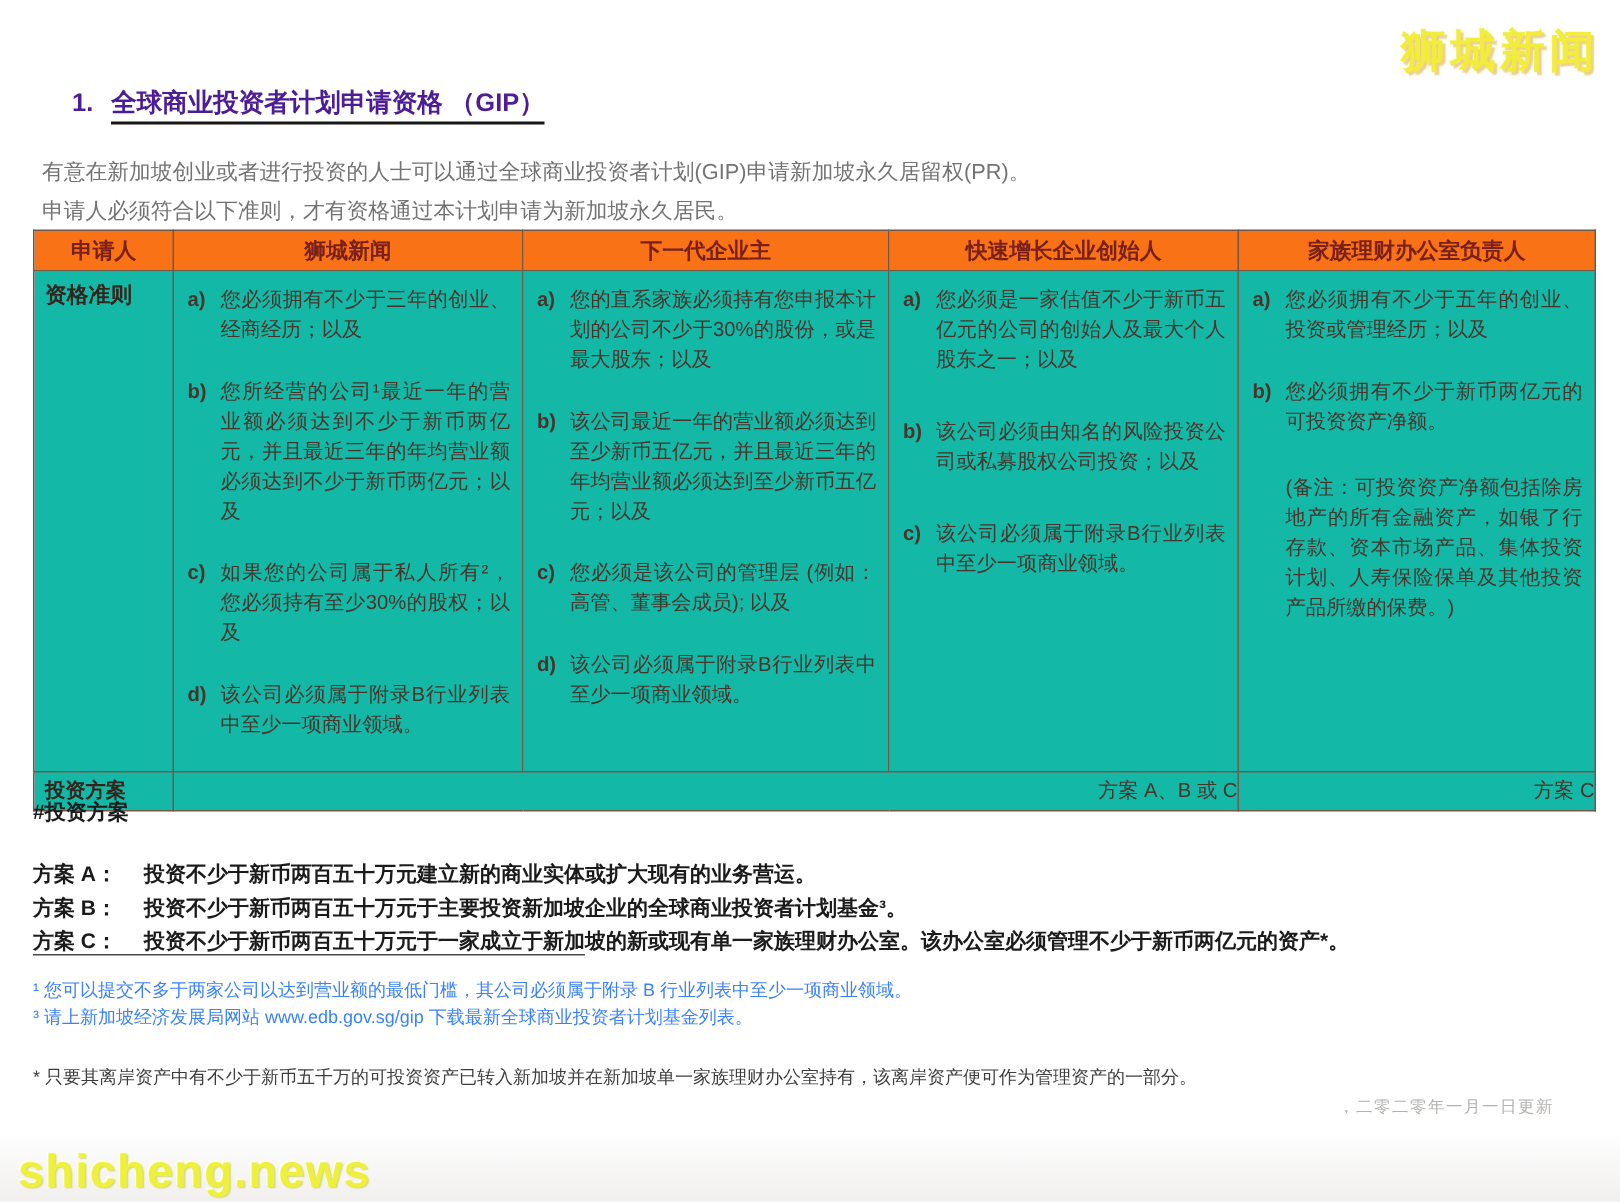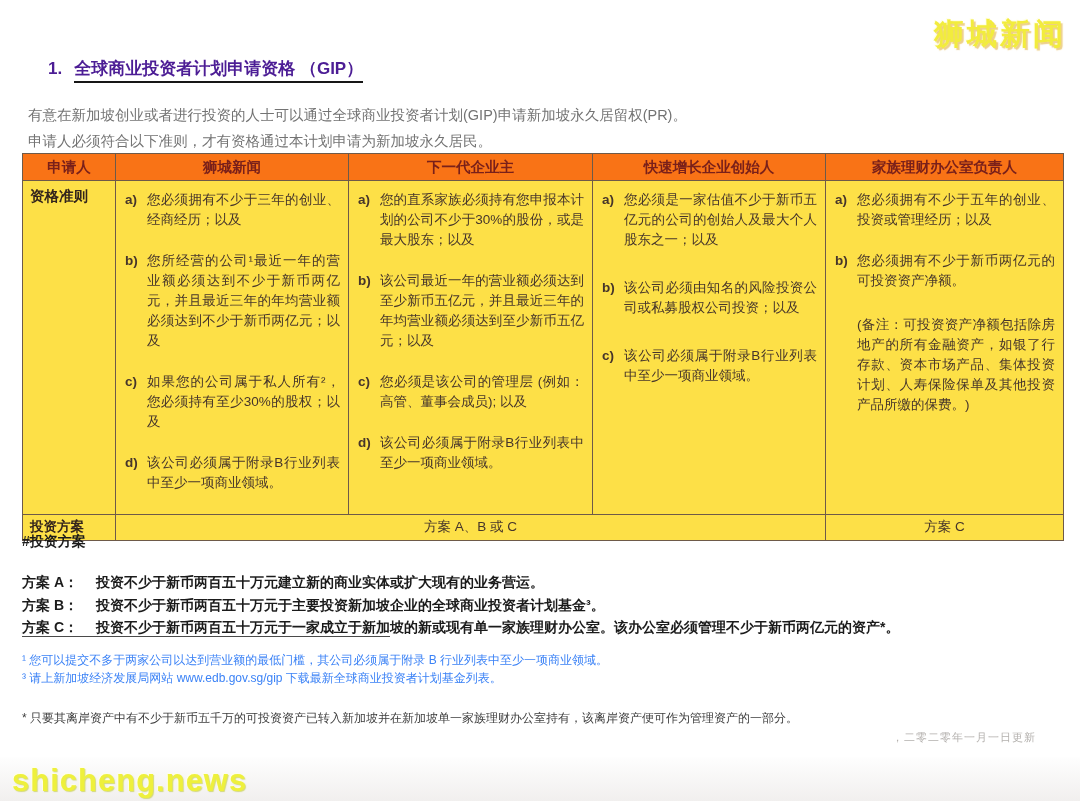--- a/index.html
+++ b/index.html
@@ -28,21 +28,21 @@
   
   .intro{position:absolute;top:102px;left:28px;width:1020px;font-size:14.5px;color:#737373;line-height:26px;}
 
   
   table.gip{
     position:absolute;top:153px;left:22px;
     width:1041px;border-collapse:collapse;table-layout:fixed;
   }
   table.gip th, table.gip td{
     border:1px solid #6e5a49;
-    background:#fde047;
+    background:#14b8a6;
   }
   table.gip thead th{
     background:#f97316;
     color:#79201a;
     font-size:14.5px;font-weight:bold;
     height:26px;text-align:center;
     padding:0 2px;
   }
   td.rowlabel{
     vertical-align:top;text-align:left;
@@ -54,21 +54,21 @@
     font-size:13.5px;color:#46352b;line-height:1.48;
     padding:9px 8px 0 9px;
     height:320px;
   }
   .item{display:flex;margin-bottom:21px;}
   .item .m{font-weight:bold;width:22px;flex:0 0 22px;}
   .item .t{flex:1;text-align:justify;}
   .note{margin-top:24px;text-align:justify;padding-left:22px;}
   tr.invest td{height:22px;font-size:13.5px;}
   tr.invest td.rowlabel{padding-top:3px;}
-  tr.invest td.center{text-align:center;vertical-align:middle;color:#46352b;padding:0;}
+  tr.invest td.center{text-align:right;vertical-align:middle;color:#46352b;padding:0;}
 
   
   .plans{position:absolute;top:533px;left:22px;width:1045px;font-size:14px;color:#1b1b1b;}
   .plans .heading{font-weight:bold;margin-bottom:20px;}
   .plan-line{display:flex;font-weight:bold;line-height:22.5px;}
   .plan-line .pl{width:74px;flex:0 0 74px;}
   .plan-line .pt{flex:1;}
 
   
   .fn-sep{position:absolute;top:636px;left:22px;width:368px;border-top:1.5px solid #4a4a4a;}

